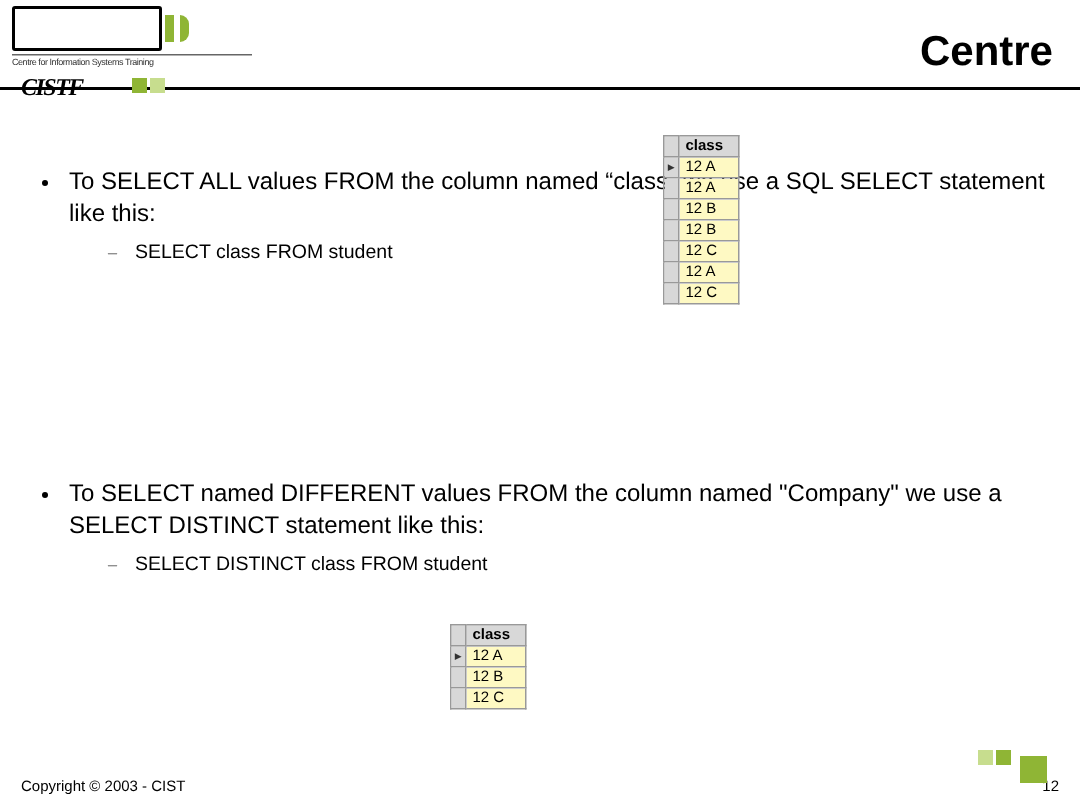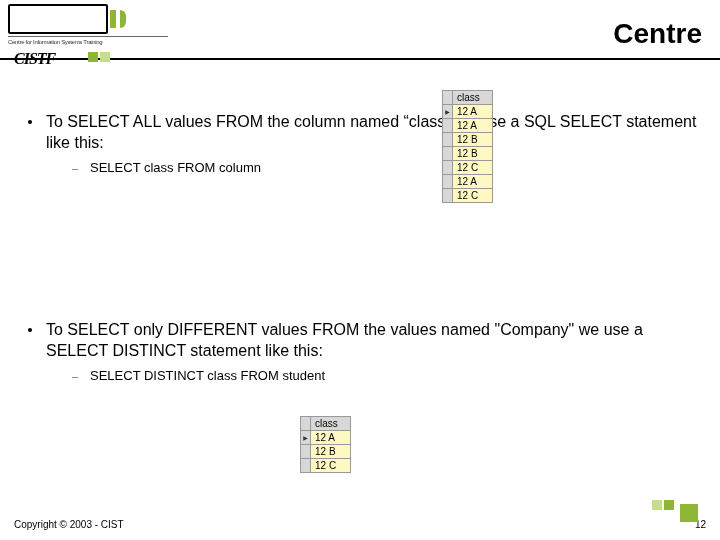--- a/index.html
+++ b/index.html
@@ -18,21 +18,21 @@
   .accent-r2 { position: absolute; left: 100px; top: 52px; width: 10px; height: 10px; background: #c7dd8e; }
   .content { position: absolute; left: 24px; top: 80px; width: 680px; margin-top: 32px; }
   .bullet { display: flex; align-items: flex-start; margin-bottom: 6px; }
   .bullet .dot { width: 4px; height: 4px; background: #000; border-radius: 50%; margin: 8px 14px 0 4px; flex-shrink: 0; }
   .bullet .txt { font: 16px/1.3 Verdana, Arial, sans-serif; }
   .sub { display: flex; align-items: flex-start; margin: 4px 0 0 48px; }
   .sub .dash { font: 12px/1 Verdana; color: #555; margin: 2px 12px 0 0; }
   .sub .txt { font: 13px/1.2 Verdana, Arial, sans-serif; }
   .tbl { border-collapse: collapse; font: 10px/1 Arial; }
   .tbl th, .tbl td { border: 1px solid #999; padding: 1px 4px; text-align: left; height: 14px; }
-  .tbl th { background: #d8d8d8; font-weight: normal; width: 40px; }
+  .tbl th { background: #d8d8d8; font-weight: bold; width: 40px; }
   .tbl td { background: #fef9c3; width: 40px; position: relative; }
   .tbl1 { position: absolute; left: 442px; top: 90px; }
   .tbl1 td { padding-left: 4px; }
   .blk2 { position: absolute; left: 24px; top: 260px; width: 680px; }
   .blk3 { position: absolute; left: 24px; top: 320px; width: 680px; }
   .tbl2 { position: absolute; left: 300px; top: 416px; }
   .footer { position: absolute; left: 14px; bottom: 10px; font: 10px Arial; }
   .pagenum { position: absolute; right: 14px; bottom: 10px; font: 10px Arial; text-align: right; }
   .br-acc1 { position: absolute; right: 46px; bottom: 30px; width: 10px; height: 10px; background: #8fb535; }
   .br-acc2 { position: absolute; right: 58px; bottom: 30px; width: 10px; height: 10px; background: #c7dd8e; }
@@ -57,21 +57,21 @@
   <div class="accent-r1"></div>
   <div class="accent-r2"></div>
 
   <div class="content">
     <div class="bullet">
       <div class="dot"></div>
       <div class="txt">To SELECT ALL values FROM the column named “class" we use a SQL SELECT statement like this:</div>
     </div>
     <div class="sub">
       <div class="dash">–</div>
-      <div class="txt">SELECT class FROM column</div>
+      <div class="txt">SELECT class FROM student</div>
     </div>
   </div>
 
   <table class="tbl tbl1">
     <tbody>
         <tr>
           <th class="rowhdr"></th>
           <th>class</th>
         </tr>
     <tr>
@@ -102,21 +102,21 @@
           <td class="rowhdr"></td>
           <td>12 C</td>
         </tr>
   </tbody>
     </table>
 
 
   <div class="blk3">
     <div class="bullet">
       <div class="dot"></div>
-      <div class="txt">To SELECT only DIFFERENT values FROM the values named "Company" we use a SELECT DISTINCT statement like this:</div>
+      <div class="txt">To SELECT named DIFFERENT values FROM the column named "Company" we use a SELECT DISTINCT statement like this:</div>
     </div>
     <div class="sub">
       <div class="dash">–</div>
       <div class="txt">SELECT DISTINCT class FROM student</div>
     </div>
   </div>
 
   <table class="tbl tbl2">
     <tbody>
         <tr>

